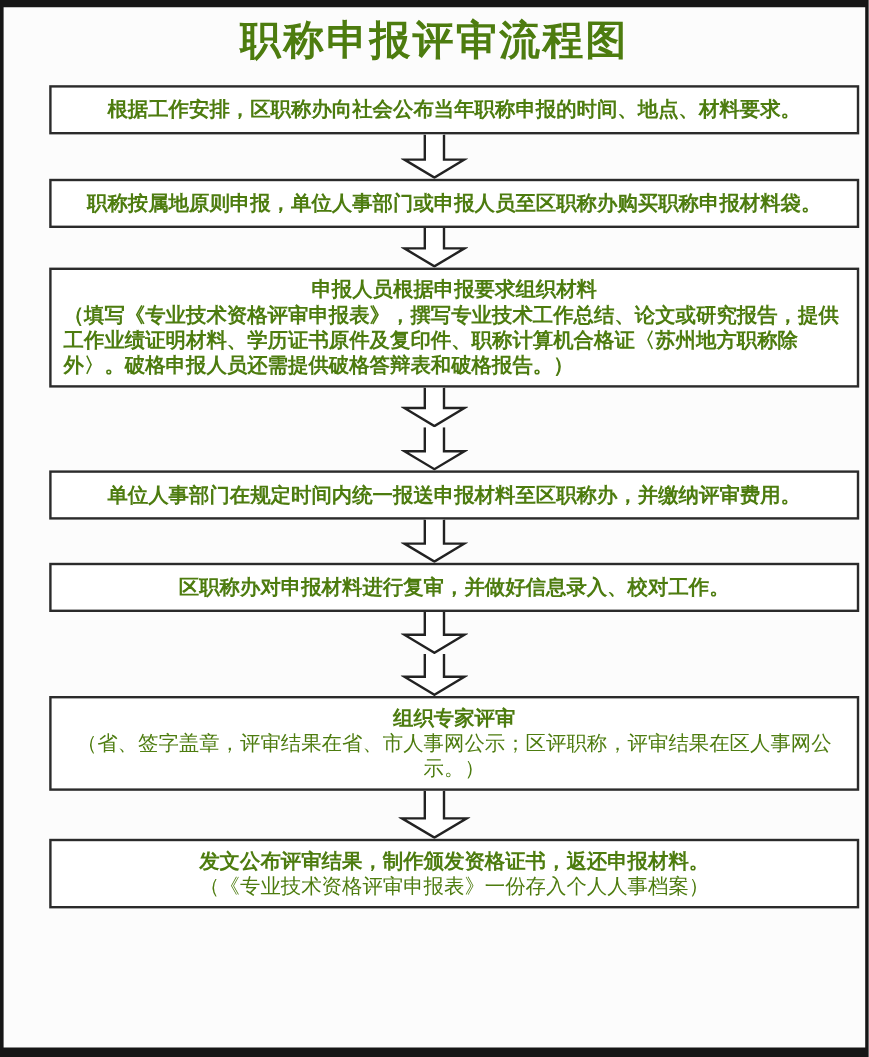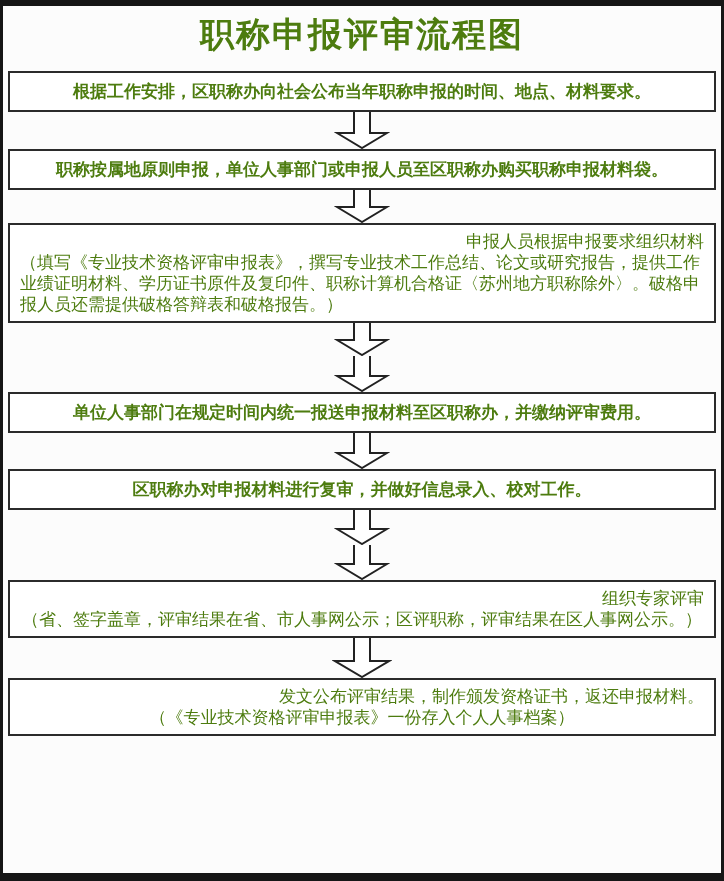--- a/index.html
+++ b/index.html
@@ -30,31 +30,32 @@
     letter-spacing: 2px;
     line-height: 1.3;
   }
   .box {
     box-sizing: border-box;
     border: 2px solid #2b2b2b;
     background: #ffffff;
     padding: 6px 10px;
     font-size: 17px;
     line-height: 21px;
+    margin-left: 33px;
   }
   .box.single {
     text-align: center;
     font-weight: bold;
     padding: 8px 10px;
   }
   .box-header {
-    text-align: right;
-    font-weight: normal;
+    text-align: center;
+    font-weight: bold;
   }
-  .box-body.left { text-align: left; }
+  .box-body.left { text-align: left; font-weight: bold; }
   .box-body.center { text-align: center; }
   .arrow {
     text-align: center;
     line-height: 0;
   }
   .arrow svg { display: inline-block; }
 </style>
 </head>
 <body>
 

